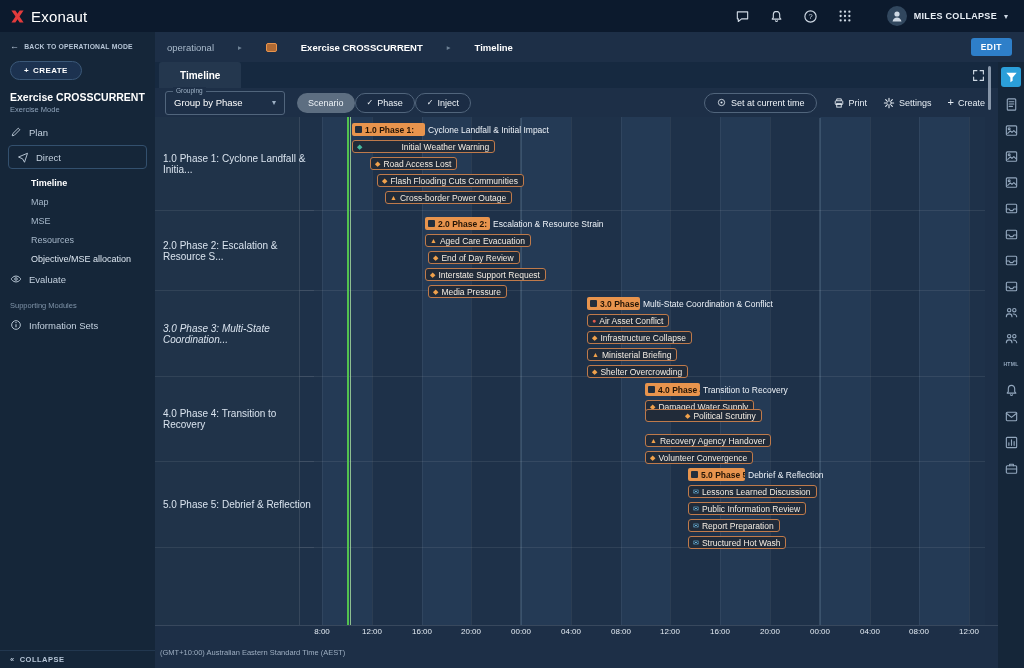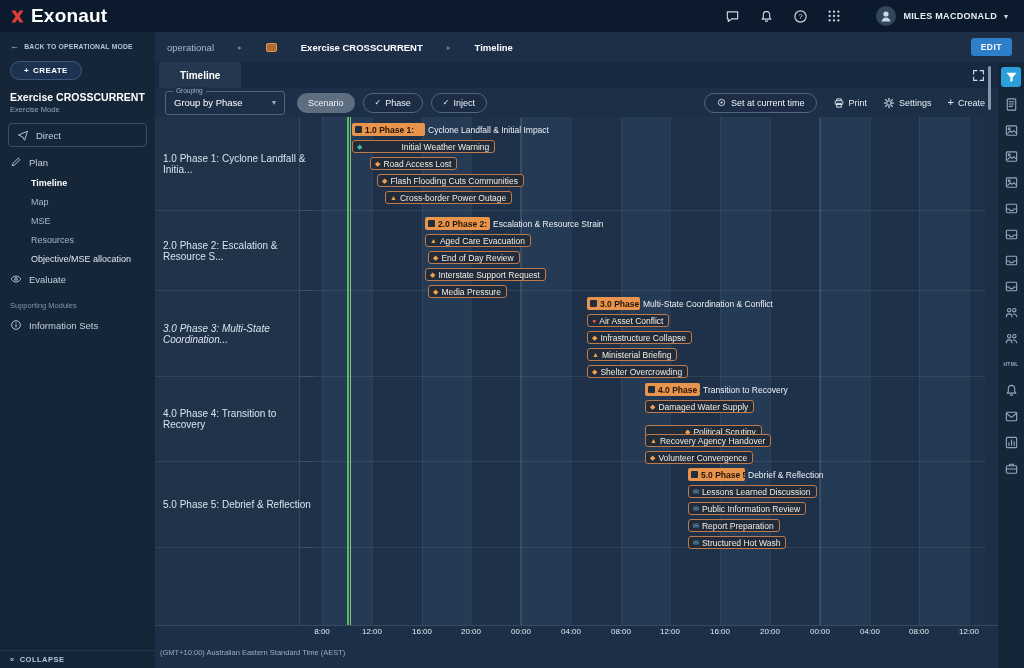--- a/index.html
+++ b/index.html
@@ -3,21 +3,21 @@
 <meta charset="utf-8">
 <style>
 *{margin:0;padding:0;box-sizing:border-box}
 html,body{width:1024px;height:668px;overflow:hidden;background:#1d2f47;font-family:"Liberation Sans",sans-serif}
 #app{position:relative;width:1024px;height:668px}
 .abs{position:absolute}
 
 
 #topbar{left:0;top:0;width:1024px;height:32px;background:#0c1a2d;display:flex;align-items:center;padding:0 10px;z-index:6}
 .logo{display:flex;align-items:center;gap:6px}
-.logo-text{color:#fff;font-size:19px;font-weight:700;letter-spacing:.2px}
+.logo-text{color:#fff;font-size:15px;font-weight:400;letter-spacing:.2px}
 .tb-icons{margin-left:auto;display:flex;align-items:center;gap:18px}
 .tb-ico{width:16px;height:16px;display:flex;align-items:center;justify-content:center;cursor:pointer}
 .user{display:flex;align-items:center;gap:7px;margin-left:10px;padding:3px 6px;border-radius:3px;cursor:pointer}
 .avatar{width:20px;height:20px;border-radius:50%;background:#31475e;display:flex;align-items:center;justify-content:center;overflow:hidden}
 .user-name{color:#e8eef5;font-size:9px;font-weight:700;letter-spacing:.3px}
 .chev{color:#cfd9e4;font-size:8px}
 
 
 #sidebar{left:0;top:32px;width:155px;height:618px;background:#152639;z-index:5}
 .back{display:flex;align-items:center;gap:5px;padding:9px 10px 3px;font-size:6.8px;font-weight:700;color:#b6c5d6;letter-spacing:.2px;cursor:pointer}
@@ -45,21 +45,21 @@
 #tabbar{left:155px;top:62px;width:843px;height:26px;background:#162940;display:flex;align-items:center}
 .tab{height:26px;display:flex;align-items:center;padding:0 21px;margin-left:4px;background:#24374e;font-size:10px;font-weight:700;color:#fff;border-radius:3px 3px 0 0;cursor:pointer}
 .fs-btn{margin-left:auto;margin-right:13px;cursor:pointer;display:flex}
 
 
 #toolbar{left:155px;top:88px;width:843px;height:29px;background:#1d2f47;display:flex;align-items:center;padding-left:10px}
 .grouping{position:relative;width:120px;height:24px;border:1px solid #51657c;border-radius:3px;display:flex;align-items:center;padding:0 8px;margin-right:12px;background:#1d2f47;cursor:pointer}
 .g-label{position:absolute;top:-5px;left:7px;background:#1d2f47;padding:0 3px;font-size:6.5px;color:#9db0c4}
 .g-value{font-size:9.5px;color:#fff;white-space:nowrap}
 .g-caret{margin-left:auto;font-size:8px;color:#9db0c4}
-.chip{display:inline-flex;align-items:center;gap:4px;height:20px;padding:0 11px;border-radius:11px;font-size:9px;color:#eef3f8;margin-right:8px;cursor:pointer;white-space:nowrap}
+.chip{display:inline-flex;align-items:center;gap:4px;height:20px;padding:0 11px;border-radius:11px;font-size:9px;color:#eef3f8;cursor:pointer;white-space:nowrap}
 .chip.solid{background:#5d6e81}
 .chip.outline{border:1px solid #51657c;background:#1b2c44}
 .chk{font-size:8px}
 .t-right{margin-left:auto;display:flex;align-items:center;gap:16px;padding-right:13px}
 .t-act{display:flex;align-items:center;gap:4px;font-size:9px;color:#e6edf4;cursor:pointer;white-space:nowrap}
 .t-act .plus{font-size:11px;line-height:1}
 
 
 #labelCol{left:155px;top:117px;width:145px;height:508px;background:#203349;border-right:1px solid rgba(255,255,255,.1);z-index:2}
 #chart{left:300px;top:117px;width:685px;height:508px;background:#1e3149;overflow:hidden;z-index:1}
@@ -136,49 +136,49 @@
             <circle cx="13" cy="13" r="1.3"></circle>
           </svg>
         </span>
       <div class="user">
         <span class="avatar">
             <svg viewBox="0 0 16 16" width="16" height="16">
               <circle cx="8" cy="6" r="2.6" fill="#cfd9e4"></circle>
               <path d="M3.5 13.5c.6-2.6 2.4-4 4.5-4s3.9 1.4 4.5 4z" fill="#cfd9e4"></path>
             </svg>
           </span>
-        <span class="user-name">MILES MACDONALD</span>
+        <span class="user-name">MILES COLLAPSE</span>
         <span class="chev">▾</span>
       </div>
     </div>
   </header>
 
   <aside id="sidebar" class="abs">
     <div class="back">
       <span class="arr">←</span>
       <span>BACK TO OPERATIONAL MODE</span>
     </div>
     <div class="create-btn">
       <span>+</span>
       <span>CREATE</span>
     </div>
     <div class="ex-title">Exercise CROSSCURRENT</div>
     <div class="ex-sub">Exercise Mode</div>
 
+    <div class="nav-item">
+      <svg viewBox="0 0 16 16" width="12" height="12" stroke="#c4d1df" stroke-width="1.2" fill="none" stroke-linejoin="round">
+          <path d="M3 13l.7-2.8 7.3-7.3 2.1 2.1-7.3 7.3z"></path>
+        </svg>
+      <span>Plan</span>
+    </div>
     <div class="nav-item boxed">
       <svg viewBox="0 0 16 16" width="12" height="12" stroke="#c4d1df" stroke-width="1.2" fill="none" stroke-linejoin="round">
           <path d="M2 8l12-5-4 12-2.5-4.5z"></path>
         </svg>
       <span>Direct</span>
-    </div>
-    <div class="nav-item">
-      <svg viewBox="0 0 16 16" width="12" height="12" stroke="#c4d1df" stroke-width="1.2" fill="none" stroke-linejoin="round">
-          <path d="M3 13l.7-2.8 7.3-7.3 2.1 2.1-7.3 7.3z"></path>
-        </svg>
-      <span>Plan</span>
     </div>
     <div class="nav-sub active">Timeline</div>
     <div class="nav-sub">Map</div>
     <div class="nav-sub">MSE</div>
     <div class="nav-sub">Resources</div>
     <div class="nav-sub bright">Objective/MSE allocation</div>
     <div class="nav-item">
       <svg viewBox="0 0 16 16" width="12" height="12" stroke="#c4d1df" stroke-width="1.2" fill="none">
           <path d="M1.5 8s2.5-4 6.5-4 6.5 4 6.5 4-2.5 4-6.5 4-6.5-4-6.5-4z"></path>
           <circle cx="8" cy="8" r="1.7"></circle>
@@ -377,21 +377,21 @@
           <div class="pbar" style="width: 55px;">
             <span class="pbar-ico"></span>
             <span class="pbar-t1">4.0 Phase 4:</span>
           </div>
           <span class="pbar-t2">Transition to Recovery</span>
         </div>
         <div class="pill" style="left: 345px; top: 23px;">
           <span class="ico" style="color: rgb(240, 161, 75);">◆</span>
           <span>Damaged Water Supply</span>
         </div>
-        <div class="pill" style="left: 345px; top: 48px; padding-left: 39px;">
+        <div class="pill" style="left: 345px; top: 32px; padding-left: 39px;">
           <span class="ico" style="color: rgb(240, 161, 75);">◆</span>
           <span>Political Scrutiny</span>
         </div>
         <div class="pill" style="left: 345px; top: 57px;">
           <span class="ico" style="color: rgb(240, 161, 75);">▲</span>
           <span>Recovery Agency Handover</span>
         </div>
         <div class="pill" style="left: 345px; top: 74px;">
           <span class="ico" style="color: rgb(240, 161, 75);">◆</span>
           <span>Volunteer Convergence</span>

